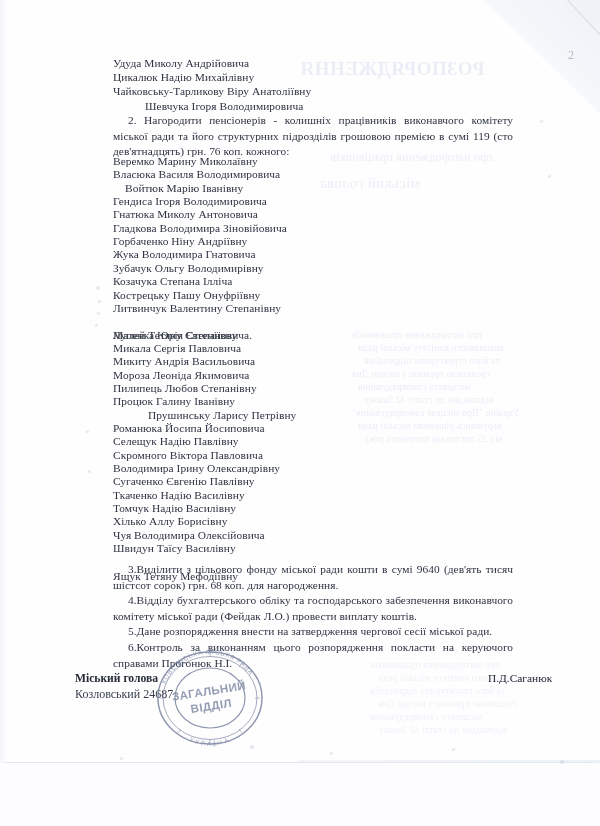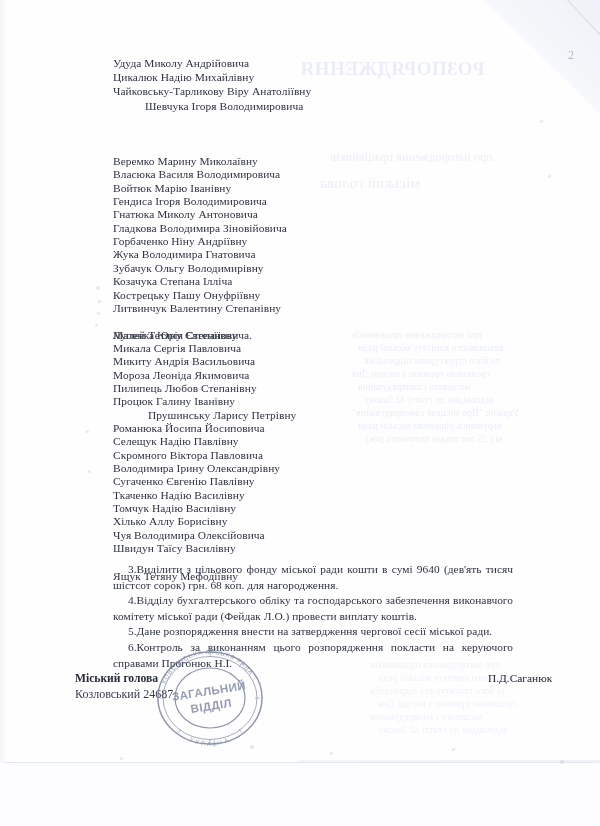--- a/index.html
+++ b/index.html
@@ -235,25 +235,26 @@
 
   <div class="doc">
 
     <div id="names1">
         <div class="tline" style="top: 57px;">Удуда Миколу Андрійовича</div>
         <div class="tline" style="top: 71.2px;">Цикалюк Надію Михайлівну</div>
         <div class="tline" style="top: 85.4px;">Чайковську-Тарликову Віру Анатоліївну</div>
         <div class="tline" style="top: 99.6px; margin-left: 32px;">Шевчука Ігоря Володимировича</div>
       </div>
 
+    <div class="para" style="top:113px; width:400px;"><span class="ind"></span><span>2. Нагородити пенсіонерів - колишніх працівників виконавчого комітету міської ради та його структурних підрозділів грошовою премією в сумі 119 (сто дев'ятнадцять) грн. 76 коп. кожного:</span></div>
 
     <div id="names2">
         <div class="tline" style="top: 155px;">Веремко Марину Миколаївну</div>
         <div class="tline" style="top: 168.35px;">Власюка Василя Володимировича</div>
-        <div class="tline" style="top: 181.7px;">Войтюк Марію Іванівну</div>
+        <div class="tline" style="top: 181.7px; margin-left: 12px;">Войтюк Марію Іванівну</div>
         <div class="tline" style="top: 195.05px;">Гендиса Ігоря Володимировича</div>
         <div class="tline" style="top: 208.4px;">Гнатюка Миколу Антоновича</div>
         <div class="tline" style="top: 221.75px;">Гладкова Володимира Зіновійовича</div>
         <div class="tline" style="top: 235.1px;">Горбаченко Ніну Андріївну</div>
         <div class="tline" style="top: 248.45px;">Жука Володимира Гнатовича</div>
         <div class="tline" style="top: 261.8px;">Зубачук Ольгу Володимирівну</div>
         <div class="tline" style="top: 275.15px;">Козачука Степана Ілліча</div>
         <div class="tline" style="top: 288.5px;">Кострецьку Пашу Онуфріївну</div>
         <div class="tline" style="top: 301.85px;">Литвинчук Валентину Степанівну</div>
         <div class="tline" style="top: 315.2px; margin-top: 14px;">Лупенка Юрія Степановича.</div>

